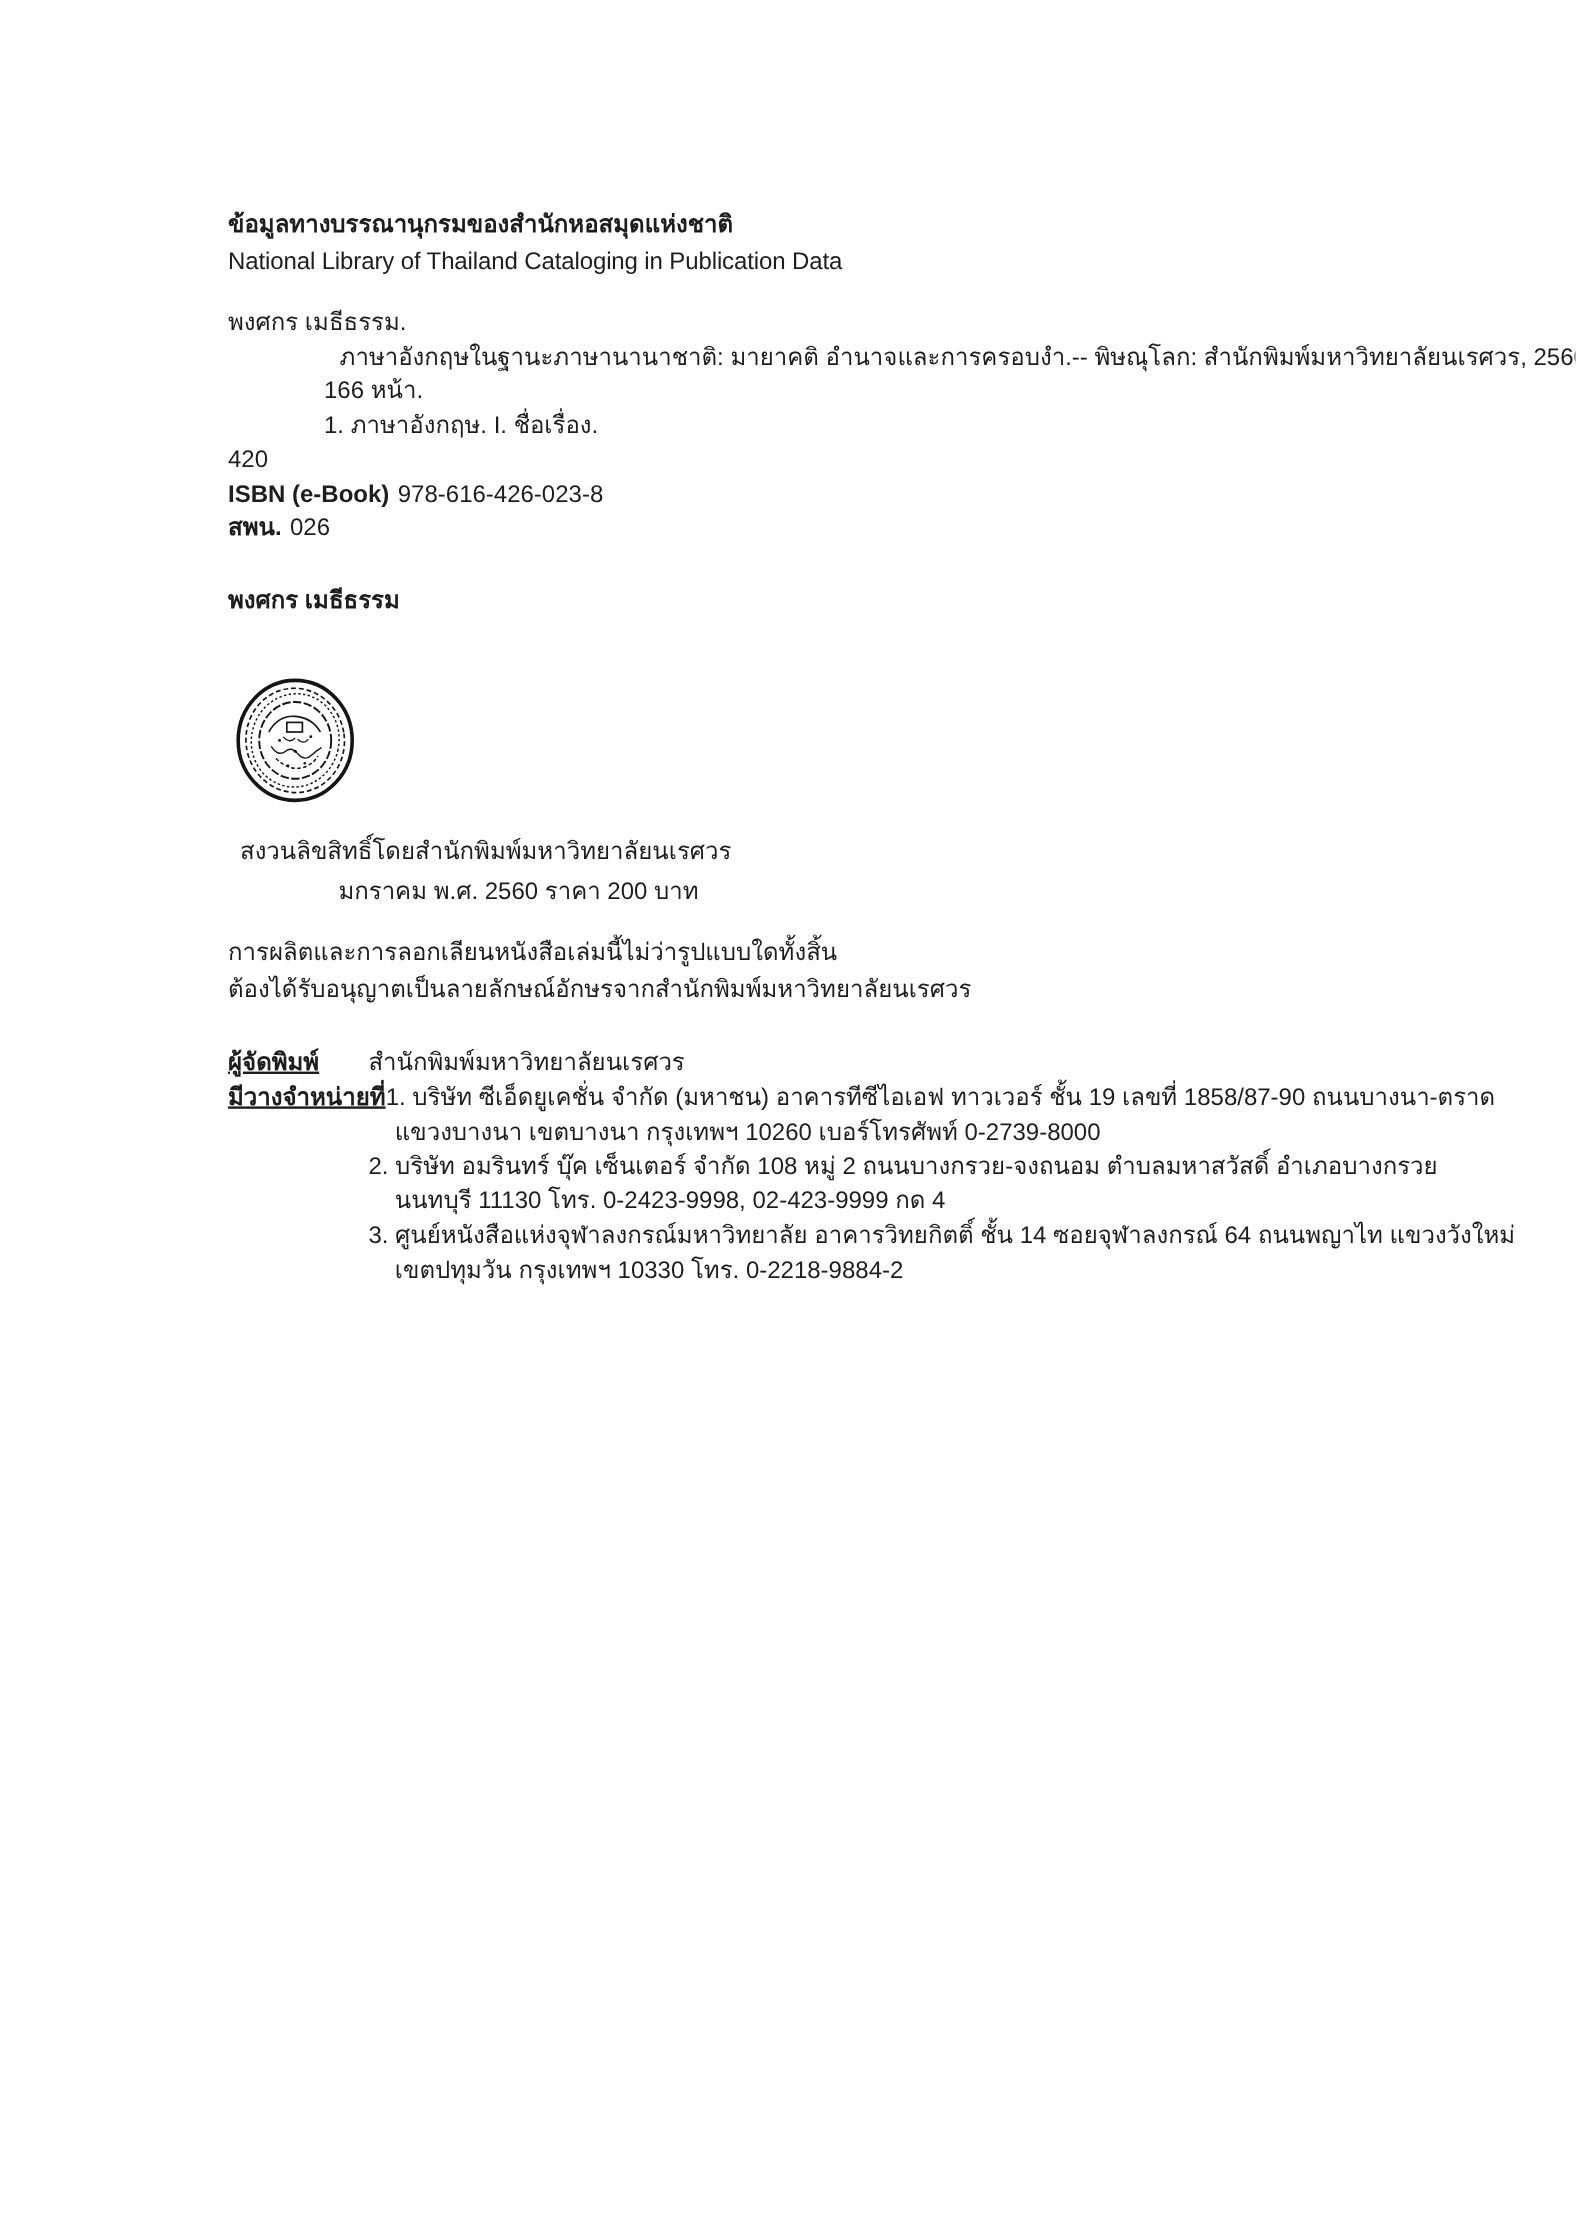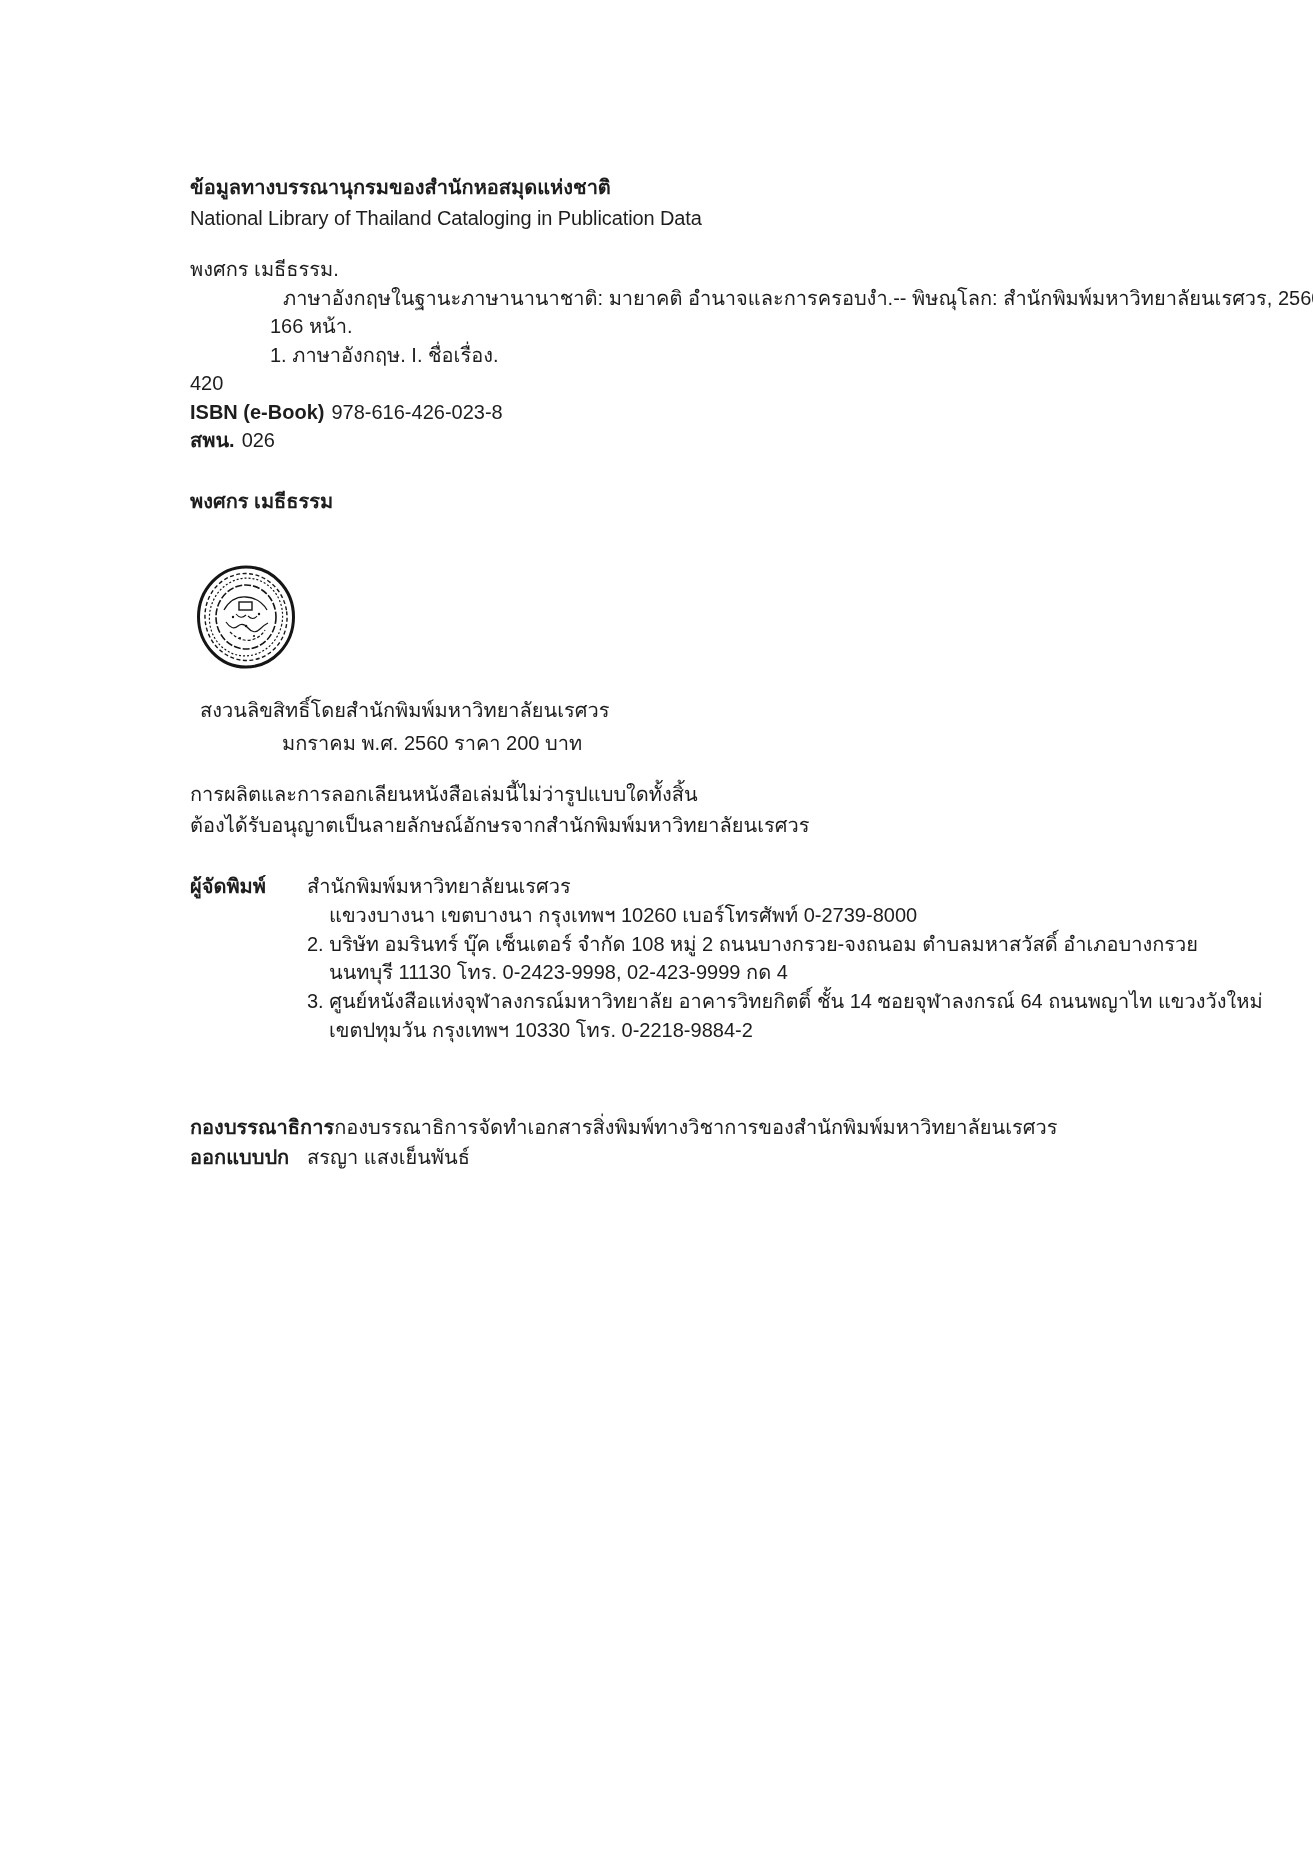--- a/index.html
+++ b/index.html
@@ -27,21 +27,21 @@
 
   #logo{position:absolute;left:196px;top:564px;width:100px;height:106px;}
 
   #sec-copyright{top:694px;line-height:33px;margin-left:10px;}
   .ind3{padding-left:82px;}   
 
   #sec-permission{top:779px;line-height:31px;}
 
   #sec-distribution{top:872px;line-height:28.8px;}
   .row{display:flex;align-items:flex-start;}
-  .lbl{flex:0 0 117px;font-weight:700;}
+  .lbl{flex:0 0 117px;font-weight:700;text-decoration:underline;}
   .cont{padding-left:117px;}  
   .cont2{padding-left:139px;} 
 
   #sec-editorial{top:1113px;line-height:29.5px;}
 </style>
 </head>
 <body>
 
 <div class="page">
 
@@ -95,31 +95,25 @@
   <div class="sec" id="sec-permission">
     <div>การผลิตและการลอกเลียนหนังสือเล่มนี้ไม่ว่ารูปแบบใดทั้งสิ้น</div>
     <div>ต้องได้รับอนุญาตเป็นลายลักษณ์อักษรจากสำนักพิมพ์มหาวิทยาลัยนเรศวร</div>
   </div>
 
   <div class="sec" id="sec-distribution">
     <div class="row">
       <div class="lbl">ผู้จัดพิมพ์</div>
       <div>สำนักพิมพ์มหาวิทยาลัยนเรศวร</div>
     </div>
+    <div class="row">
+      <div class="lbl">มีวางจำหน่ายที่</div>
+      <div>1. บริษัท ซีเอ็ดยูเคชั่น จำกัด (มหาชน) อาคารทีซีไอเอฟ ทาวเวอร์ ชั้น 19 เลขที่ 1858/87-90 ถนนบางนา-ตราด</div>
+    </div>
     <div class="cont2">แขวงบางนา เขตบางนา กรุงเทพฯ 10260 เบอร์โทรศัพท์ 0-2739-8000</div>
     <div class="cont">2. บริษัท อมรินทร์ บุ๊ค เซ็นเตอร์ จำกัด 108 หมู่ 2 ถนนบางกรวย-จงถนอม ตำบลมหาสวัสดิ์ อำเภอบางกรวย</div>
     <div class="cont2">นนทบุรี 11130 โทร. 0-2423-9998, 02-423-9999 กด 4</div>
     <div class="cont">3. ศูนย์หนังสือแห่งจุฬาลงกรณ์มหาวิทยาลัย อาคารวิทยกิตติ์ ชั้น 14 ซอยจุฬาลงกรณ์ 64 ถนนพญาไท แขวงวังใหม่</div>
     <div class="cont2">เขตปทุมวัน กรุงเทพฯ 10330 โทร. 0-2218-9884-2</div>
   </div>
 
-  <div class="sec" id="sec-editorial">
-    <div class="row">
-      <div class="lbl">กองบรรณาธิการ</div>
-      <div>กองบรรณาธิการจัดทำเอกสารสิ่งพิมพ์ทางวิชาการของสำนักพิมพ์มหาวิทยาลัยนเรศวร</div>
-    </div>
-    <div class="row">
-      <div class="lbl">ออกแบบปก</div>
-      <div>สรญา แสงเย็นพันธ์</div>
-    </div>
-  </div>
 
 </div>
 
 </body></html>

